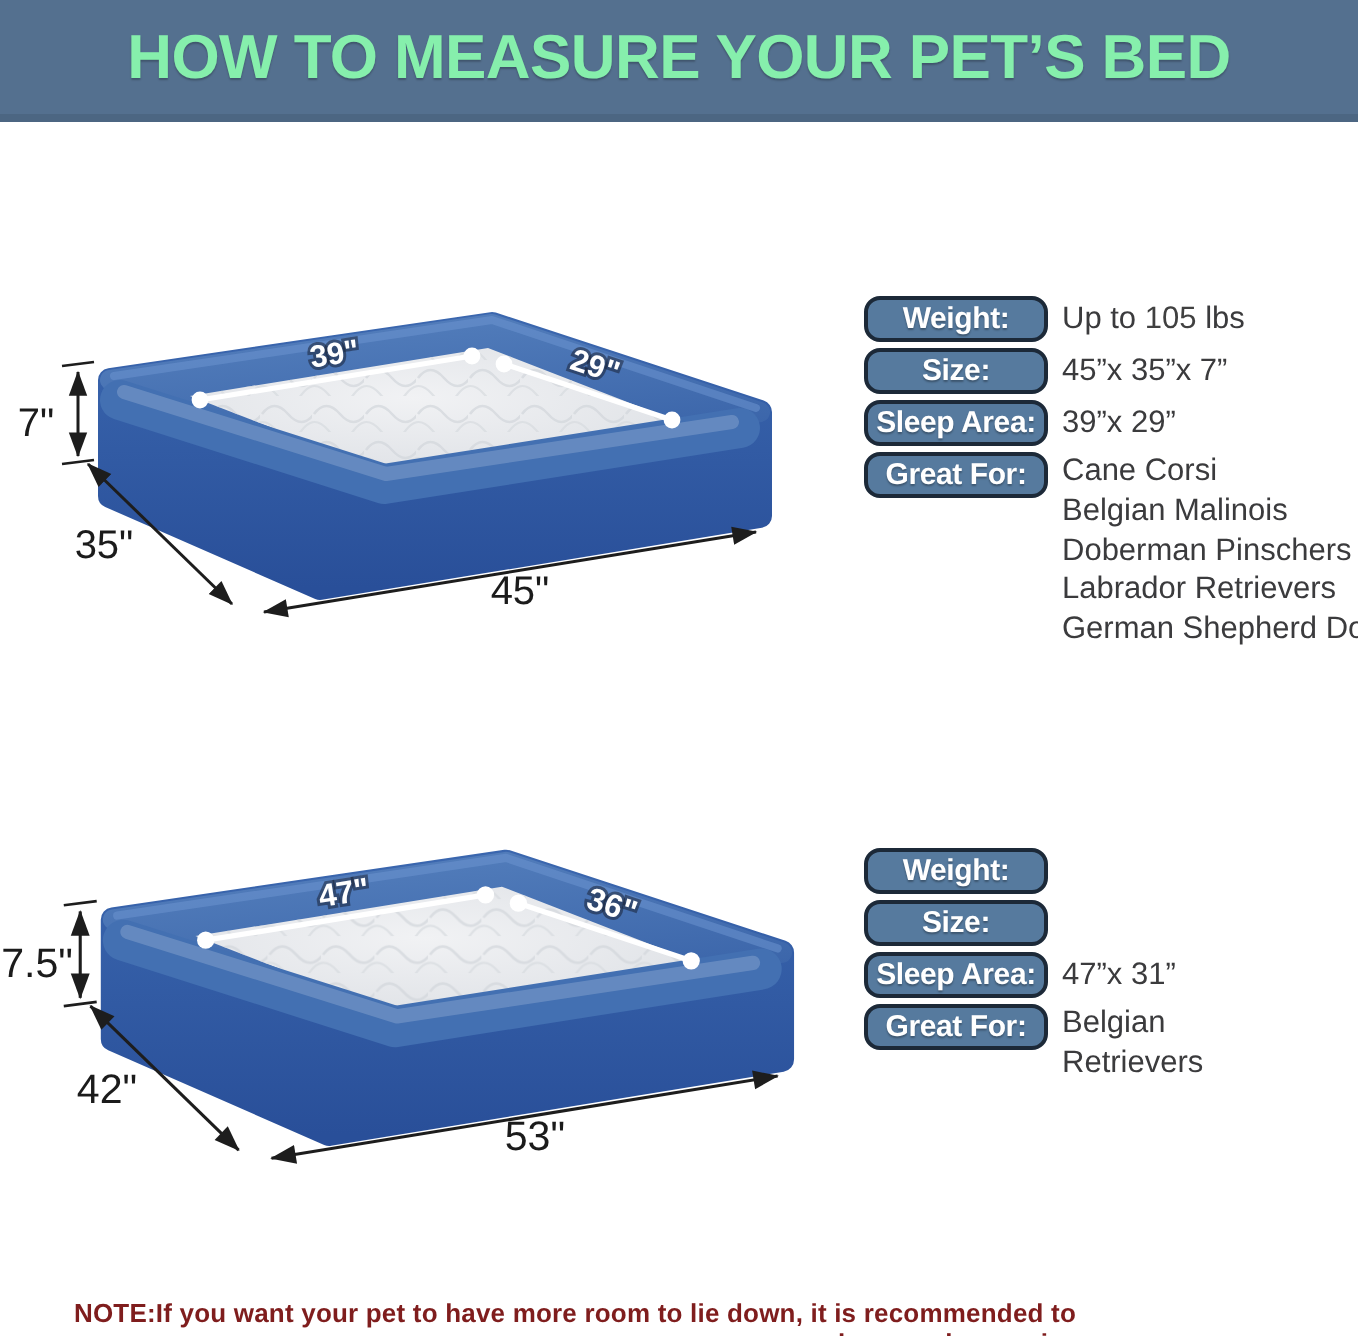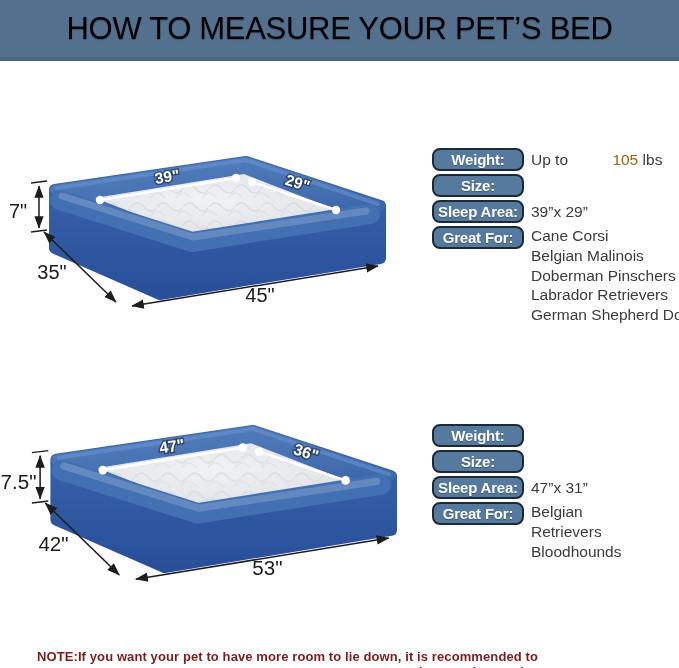--- a/index.html
+++ b/index.html
@@ -7,21 +7,21 @@
     position:relative;width:679px;height:668px;background:#ffffff;overflow:hidden;
     font-family:"Liberation Sans", sans-serif;
   }
   
   .header{
     position:absolute;left:0;top:0;width:679px;height:57px;
     background:#54708f;border-bottom:4px solid #4c6682;
     display:flex;align-items:center;justify-content:center;
   }
   .header h1{
-    margin:0;color:#000000;font-size:31px;font-weight:400;letter-spacing:-0.3px;
+    margin:0;color:#86efac;font-size:31px;font-weight:700;letter-spacing:-0.3px;
     text-shadow:0 1px 1px rgba(0,0,0,0.25);white-space:nowrap;
   }
   
   .bed-svg{position:absolute;left:0;overflow:visible;}
   .bed-svg.bed1{top:126px;width:420px;height:200px;}
   .bed-svg.bed2{top:394px;width:432px;height:206px;}
   .dim-line{stroke:#1d1d1d;stroke-width:1.5;fill:none;}
   .dim-tick{stroke:#1d1d1d;stroke-width:1.3;}
   .dim-label{font-size:20px;fill:#1b1b1b;font-weight:400;}
   .in-line{stroke:#ffffff;stroke-width:2.6;fill:none;}
@@ -35,21 +35,21 @@
   .spec-row{display:flex;align-items:flex-start;margin-bottom:3px;padding-left:15px;}
   .pill{
     flex:0 0 auto;width:88px;height:19px;line-height:19px;border-radius:8px;
     background:#567a9e;border:2px solid #1c2938;color:#ffffff;
     font-size:15px;font-weight:700;text-align:center;
     text-shadow:0 1px 1px rgba(0,0,0,0.3);letter-spacing:-0.2px;
   }
   .val{
     margin-left:7px;font-size:15.5px;color:#3b3b3d;line-height:23px;white-space:nowrap;
   }
-  .val .red{color:#a16207;margin-left:40px;}
+  .val .red{color:#404040;}
   .breeds{margin-left:7px;}
   .breed{font-size:15.5px;color:#3b3b3d;line-height:19.8px;white-space:nowrap;}
   
   .note{
     position:absolute;left:0;top:649px;width:538px;margin:0;text-align:right;
     font-size:13px;font-weight:700;color:#7f1d1d;letter-spacing:0.1px;
   }
 </style>
 </head>
 <body>
@@ -116,20 +116,21 @@
     </g>
   </svg>
 
   <div class="specs specs1">
     <div class="spec-row">
       <span class="pill">Weight:</span>
       <span class="val"><span>Up to</span> <span class="red">105</span> <span>lbs</span></span>
     </div>
     <div class="spec-row">
       <span class="pill">Size:</span>
+      <span class="val">45”x 35”x 7”</span>
     </div>
     <div class="spec-row">
       <span class="pill">Sleep Area:</span>
       <span class="val">39”x 29”</span>
     </div>
     <div class="spec-row">
       <span class="pill">Great For:</span>
       <div class="breeds">
         <div class="breed">Cane Corsi</div>
         <div class="breed">Belgian Malinois</div>
@@ -181,20 +182,19 @@
     </div>
     <div class="spec-row">
       <span class="pill">Sleep Area:</span>
       <span class="val">47”x 31”</span>
     </div>
     <div class="spec-row">
       <span class="pill">Great For:</span>
       <div class="breeds">
         <div class="breed">Belgian</div>
         <div class="breed">Retrievers</div>
-        <div class="breed">Bloodhounds</div>
       </div>
     </div>
   </div>
 
   <p class="note">NOTE:If you want your pet to have more room to lie down, it is recommended to choose a larger size</p>
 
 </div>
 
 </body></html>

